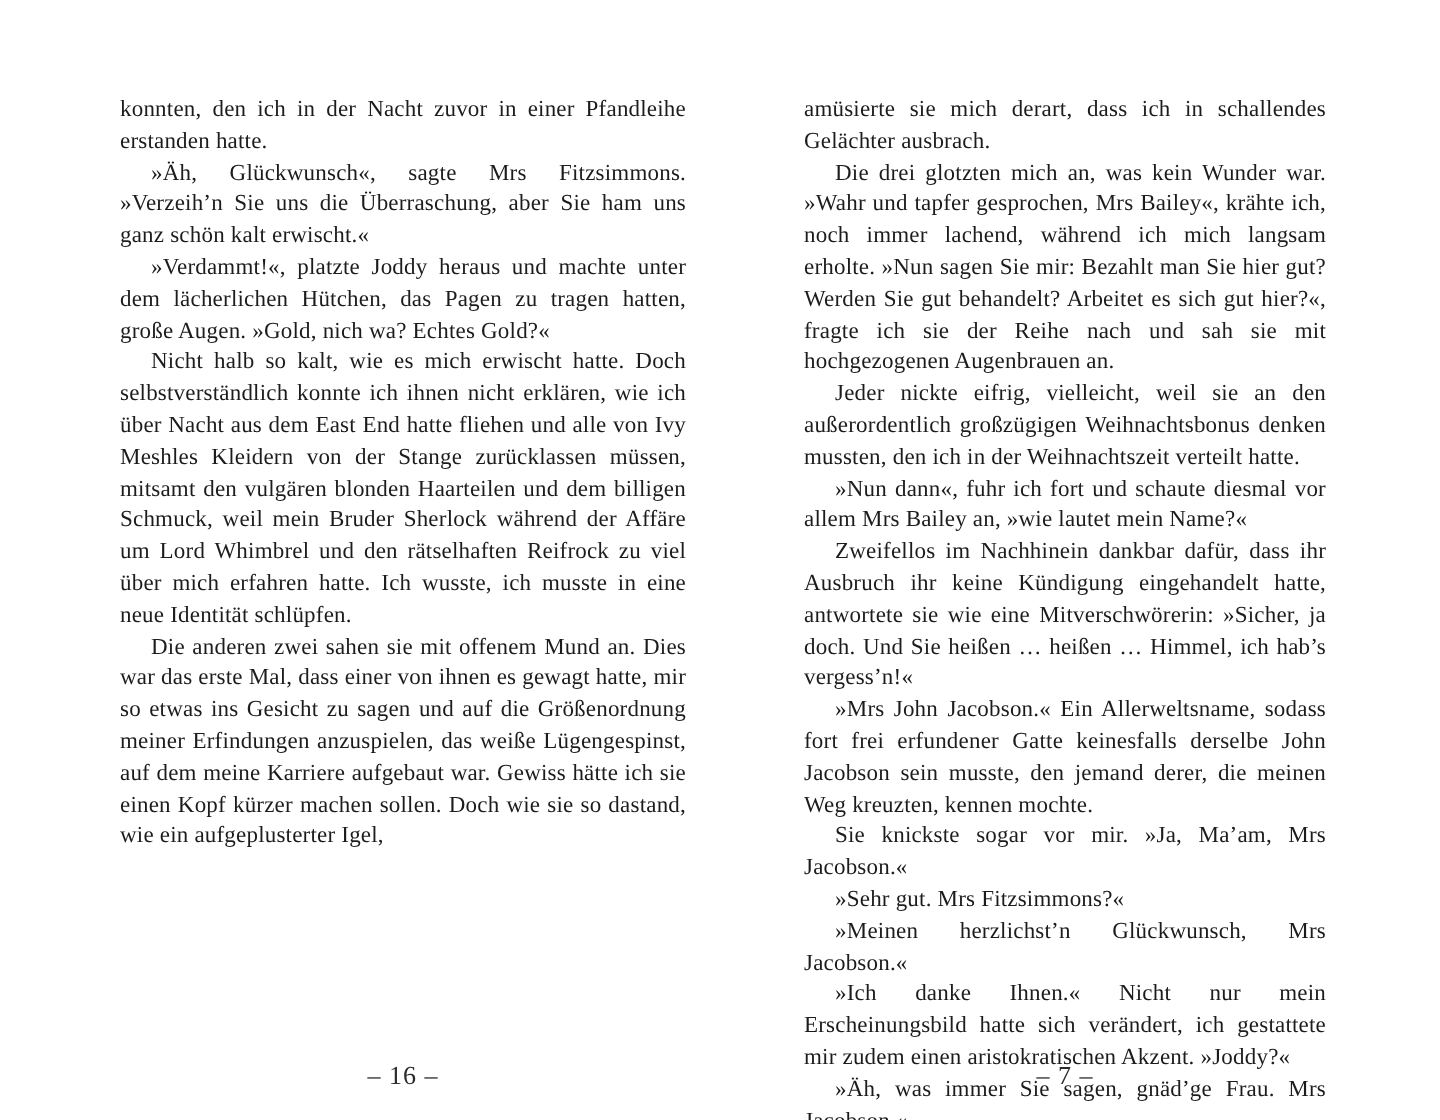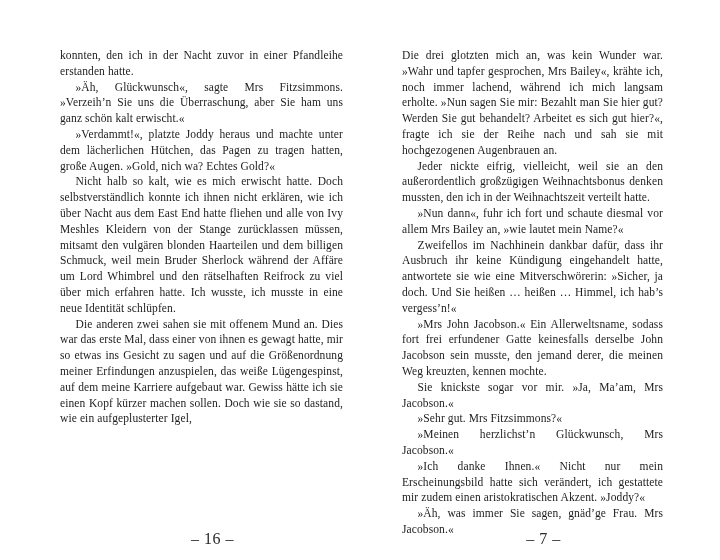--- a/index.html
+++ b/index.html
@@ -43,24 +43,24 @@
     letter-spacing: 0.1px;
     -webkit-hyphens: auto;
     hyphens: auto;
   }
   .page-text p:first-child {
     text-indent: 0;
   }
   .page-number {
     position: absolute;
     top: 482px;
-    left: 11px;
+    left: 0;
     width: 100%;
     text-align: center;
-    font-size: 16px;
+    font-size: 13px;
     color: #2a2a2a;
     letter-spacing: 0.5px;
   }
 </style>
 </head>
 <body>
 
 <div class="spread">
 
   <div class="page left">
@@ -69,20 +69,21 @@
       <p>»Äh, Glückwunsch«, sagte Mrs Fitzsimmons. »Verzeih’n Sie uns die Überraschung, aber Sie ham uns ganz schön kalt erwischt.«</p>
       <p>»Verdammt!«, platzte Joddy heraus und machte unter dem lächerlichen Hütchen, das Pagen zu tragen hatten, große Augen. »Gold, nich wa? Echtes Gold?«</p>
       <p>Nicht halb so kalt, wie es mich erwischt hatte. Doch selbstverständlich konnte ich ihnen nicht erklären, wie ich über Nacht aus dem East End hatte fliehen und alle von Ivy Meshles Kleidern von der Stange zurücklassen müssen, mitsamt den vulgären blonden Haarteilen und dem billigen Schmuck, weil mein Bruder Sherlock während der Affäre um Lord Whimbrel und den rätselhaften Reifrock zu viel über mich erfahren hatte. Ich wusste, ich musste in eine neue Identität schlüpfen.</p>
       <p>Die anderen zwei sahen sie mit offenem Mund an. Dies war das erste Mal, dass einer von ihnen es gewagt hatte, mir so etwas ins Gesicht zu sagen und auf die Größenordnung meiner Erfindungen anzuspielen, das weiße Lügengespinst, auf dem meine Karriere aufgebaut war. Gewiss hätte ich sie einen Kopf kürzer machen sollen. Doch wie sie so dastand, wie ein aufgeplusterter Igel,</p>
     </div>
     <div class="page-number">– 16 –</div>
   </div>
 
   <div class="page right">
     <div class="page-text">
+      <p>amüsierte sie mich derart, dass ich in schallendes Gelächter ausbrach.</p>
       <p>Die drei glotzten mich an, was kein Wunder war. »Wahr und tapfer gesprochen, Mrs Bailey«, krähte ich, noch immer lachend, während ich mich langsam erholte. »Nun sagen Sie mir: Bezahlt man Sie hier gut? Werden Sie gut behandelt? Arbeitet es sich gut hier?«, fragte ich sie der Reihe nach und sah sie mit hochgezogenen Augenbrauen an.</p>
       <p>Jeder nickte eifrig, vielleicht, weil sie an den außerordentlich großzügigen Weihnachtsbonus denken mussten, den ich in der Weihnachtszeit verteilt hatte.</p>
       <p>»Nun dann«, fuhr ich fort und schaute diesmal vor allem Mrs Bailey an, »wie lautet mein Name?«</p>
       <p>Zweifellos im Nachhinein dankbar dafür, dass ihr Ausbruch ihr keine Kündigung eingehandelt hatte, antwortete sie wie eine Mitverschwörerin: »Sicher, ja doch. Und Sie heißen … heißen … Himmel, ich hab’s vergess’n!«</p>
       <p>»Mrs John Jacobson.« Ein Allerweltsname, sodass fort frei erfundener Gatte keinesfalls derselbe John Jacobson sein musste, den jemand derer, die meinen Weg kreuzten, kennen mochte.</p>
       <p>Sie knickste sogar vor mir. »Ja, Ma’am, Mrs Jacobson.«</p>
       <p>»Sehr gut. Mrs Fitzsimmons?«</p>
       <p>»Meinen herzlichst’n Glückwunsch, Mrs Jacobson.«</p>
       <p>»Ich danke Ihnen.« Nicht nur mein Erscheinungsbild hatte sich verändert, ich gestattete mir zudem einen aristokratischen Akzent. »Joddy?«</p>
       <p>»Äh, was immer Sie sagen, gnäd’ge Frau. Mrs Jacobson.«</p>

